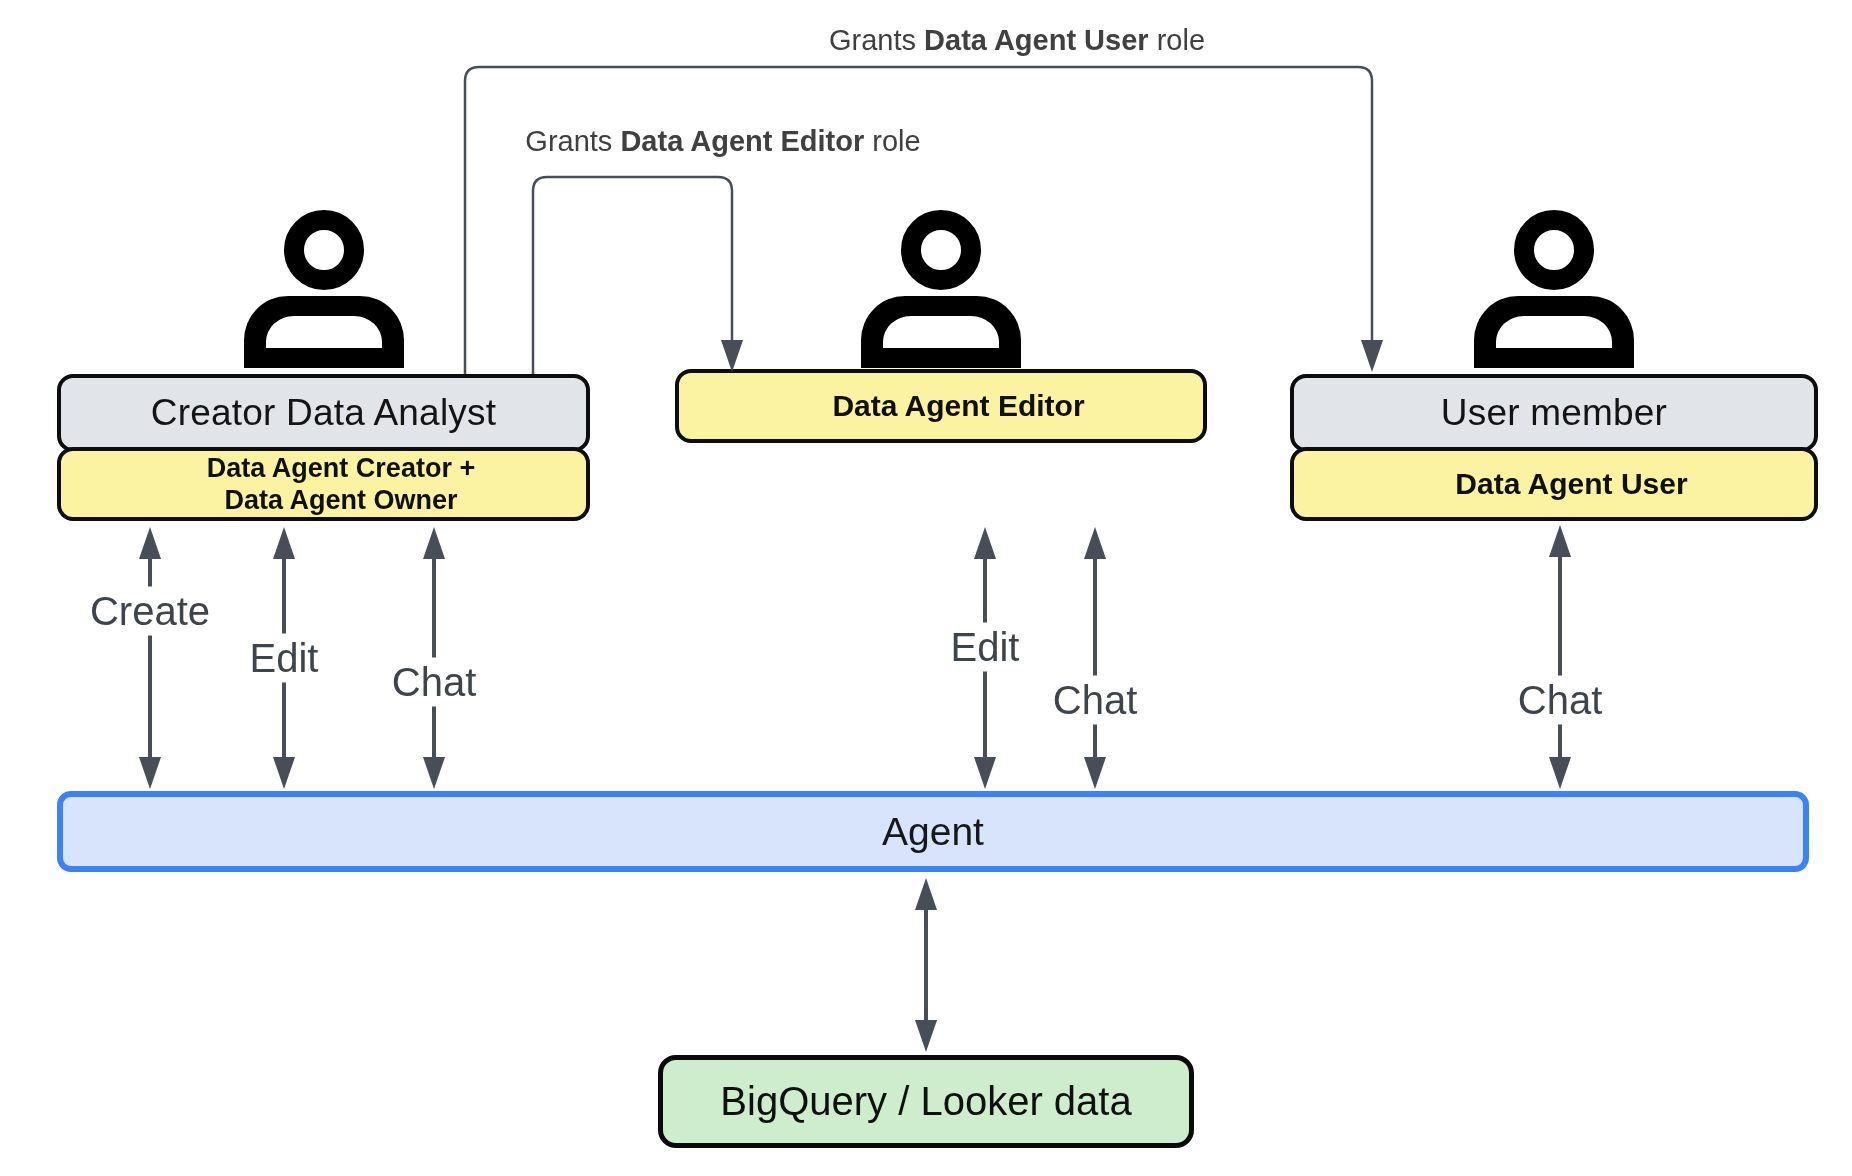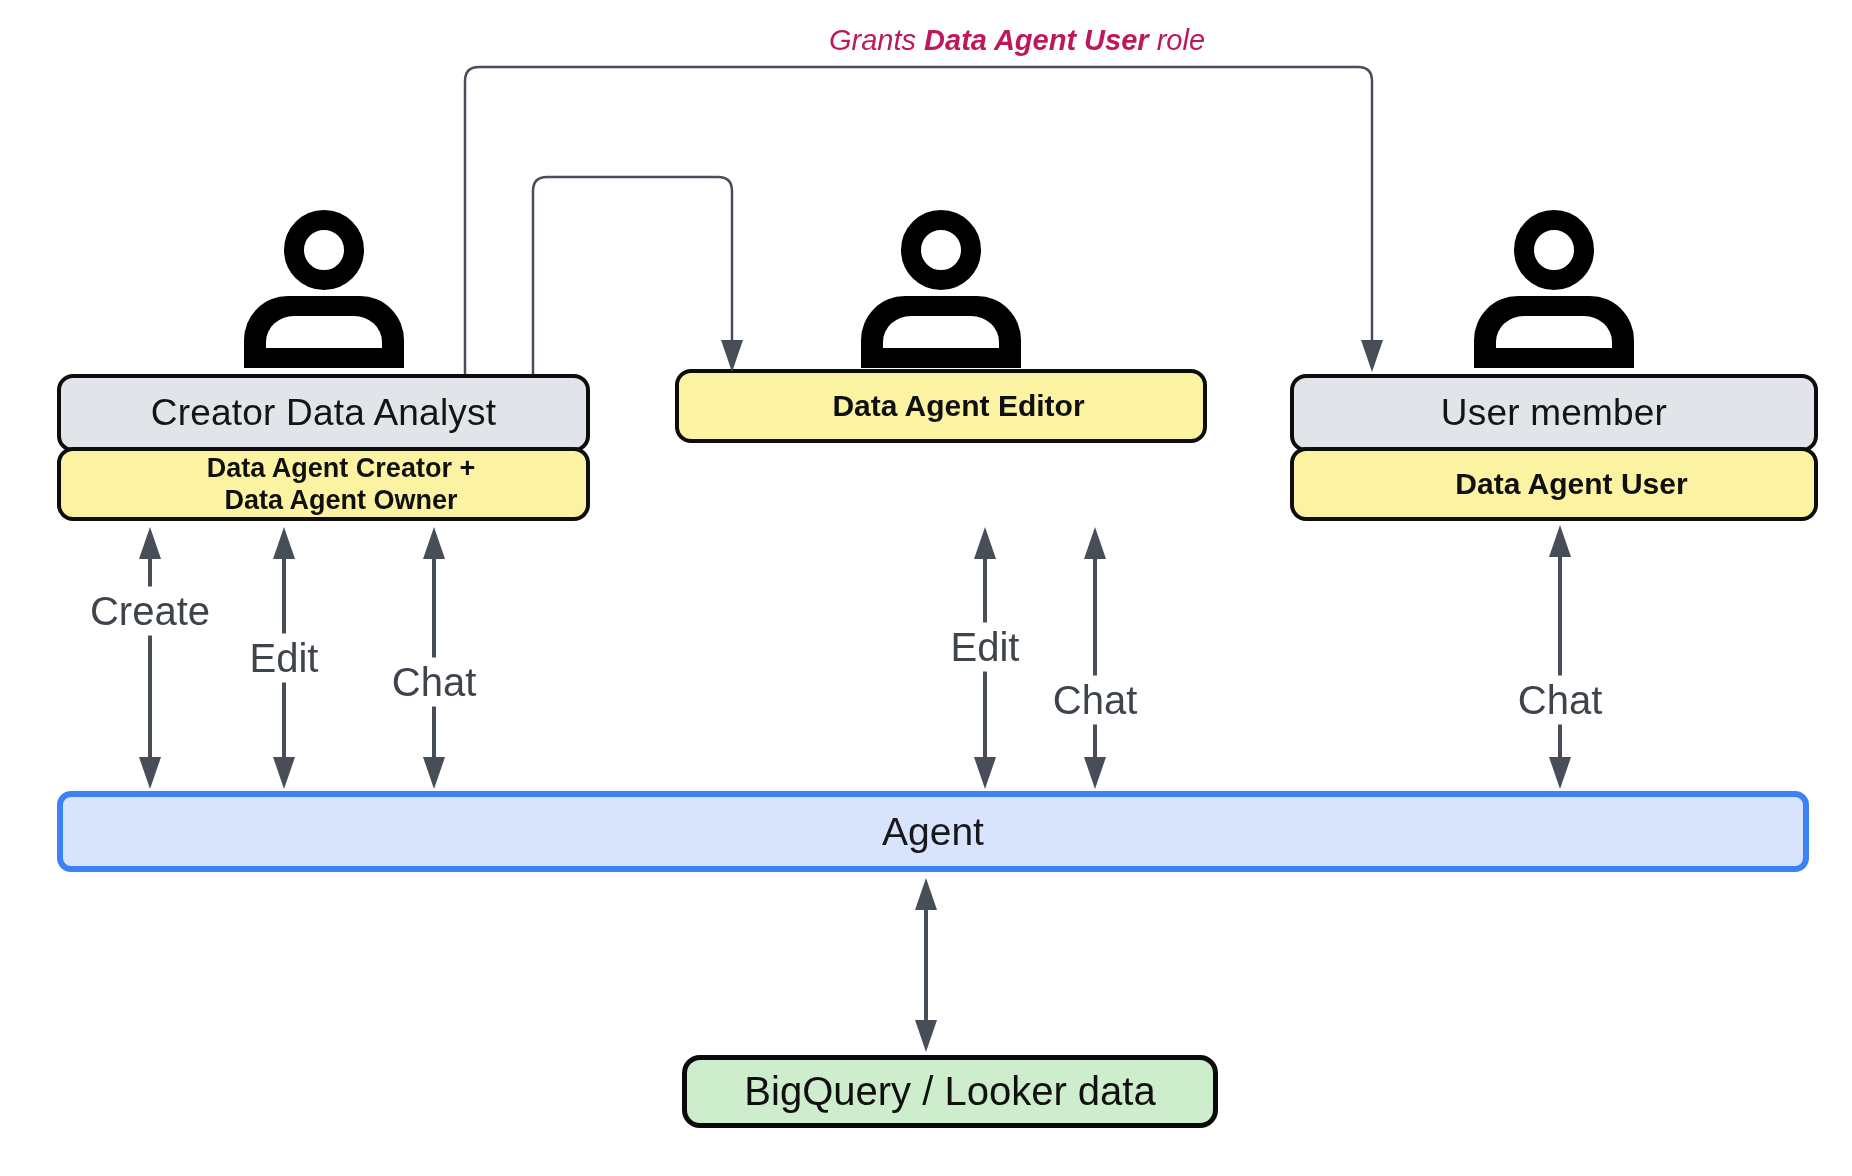--- a/index.html
+++ b/index.html
@@ -30,45 +30,45 @@
   .person-icon{position:absolute;top:-164px;left:50%;transform:translateX(-50%);}
   
   #arrows{position:absolute;left:0;top:0;z-index:2;}
   
   .action-label{
     position:absolute;z-index:3;transform:translate(-50%,-50%);
     background:#fff;padding:2px 8px;font-size:40px;color:#3e444b;white-space:nowrap;
   }
   .grant-label{
     position:absolute;z-index:3;transform:translate(-50%,-50%);
-    background:#fff;padding:0 6px;font-size:29px;font-style:italic;color:#be185d;white-space:nowrap;
+    background:#fff;padding:0 6px;font-size:29px;color:#404040;white-space:nowrap;
   }
   .grant-label .grant-role{font-weight:700;}
   #label-create{left:150px;top:611px;}
   #label-edit-senior{left:284px;top:658px;}
   #label-chat-senior{left:434px;top:682px;}
   #label-edit-junior{left:985px;top:647px;}
   #label-chat-junior{left:1095px;top:700px;}
   #label-chat-team{left:1560px;top:700px;}
   #label-grant-user{left:1017px;top:40px;}
   #label-grant-editor{left:723px;top:141px;}
   
   #agent-bar{
     position:absolute;left:57px;top:791px;width:1752px;height:81px;z-index:1;
     box-sizing:border-box;background:var(--c-blue,#d8e4fb);
     border:6px solid #3b82f6;border-radius:14px;
     display:flex;align-items:center;justify-content:center;
     font-size:39px;color:#16181b;
   }
   #datasource-box{
-    position:absolute;left:658px;top:1055px;width:536px;height:73px;z-index:1;
+    position:absolute;left:658px;top:1055px;width:536px;height:93px;z-index:1;
     box-sizing:border-box;background:var(--c-green,#cdedcd);
     border:5px solid #0a0a0a;border-radius:18px;
     display:flex;align-items:center;justify-content:center;
-    font-size:40px;color:#101010;margin-left:24px;
+    font-size:40px;color:#101010;
   }
 </style>
 </head>
 <body>
 
 <div id="canvas">
 
   <svg id="arrows" width="1852" height="1176" viewBox="0 0 1852 1176">
     <g stroke="#474e57" fill="#474e57">
 
@@ -147,20 +147,23 @@
       <path d="M0,158 V130 A44,44 0 0 1 44,86 H116 A44,44 0 0 1 160,130 V158 Z" fill="#000"></path>
       <path d="M22,138 V132 A28,26 0 0 1 50,106 H110 A28,26 0 0 1 138,132 V138 Z" fill="#fff"></path>
     </svg>
     <div class="card-title">User member</div>
     <div class="card-role">Data Agent User</div>
   </div>
 
   <div id="label-grant-user" class="grant-label">
     <span>Grants </span><span class="grant-role">Data Agent User</span><span> role</span>
   </div>
+  <div id="label-grant-editor" class="grant-label">
+    <span>Grants </span><span class="grant-role">Data Agent Editor</span><span> role</span>
+  </div>
 
   <div id="label-create" class="action-label">Create</div>
   <div id="label-edit-senior" class="action-label">Edit</div>
   <div id="label-chat-senior" class="action-label">Chat</div>
   <div id="label-edit-junior" class="action-label">Edit</div>
   <div id="label-chat-junior" class="action-label">Chat</div>
   <div id="label-chat-team" class="action-label">Chat</div>
 
   <div id="agent-bar">Agent</div>
 

